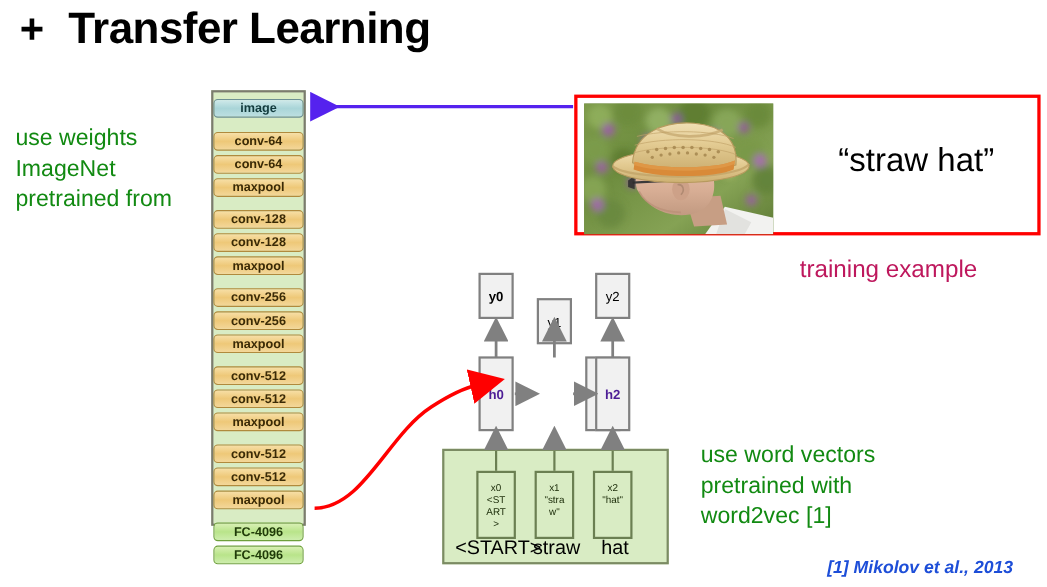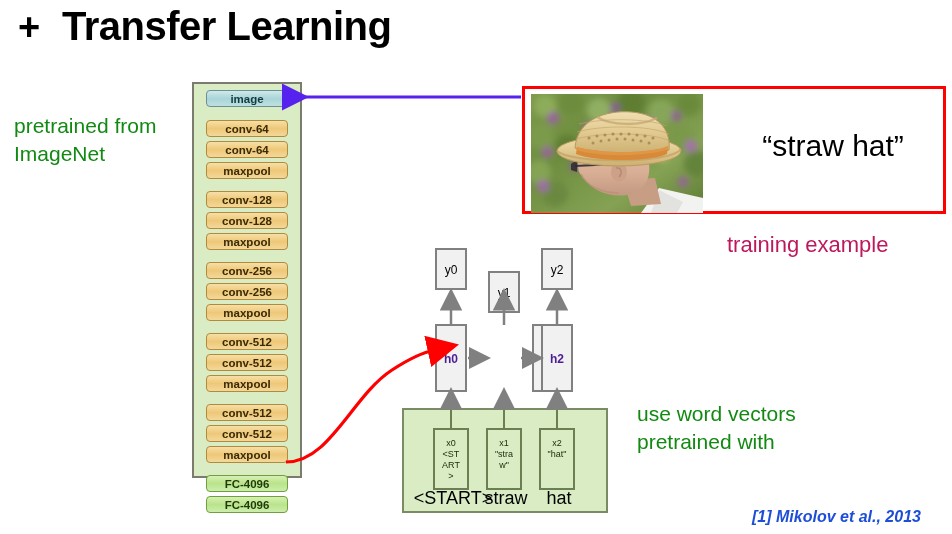--- a/index.html
+++ b/index.html
@@ -48,21 +48,21 @@
     line-height: 1.32;
     color: #128a12;
   }
   #left-note div { white-space: nowrap; }
 
   
   #cnn-stack {
     position: absolute;
     left: 192px;
     top: 82px;
-    width: 110px;
+    width: 86px;
     height: 396px;
     background: #d9ecc4;
     border: 2px solid #7b7b6e;
     box-sizing: border-box;
     padding: 6px 0 0 0;
   }
   .cnn-layer {
     position: relative;
     margin: 0 auto 4px auto;
     width: 82px;
@@ -223,22 +223,23 @@
     pointer-events: none;
   }
 </style>
 </head>
 <body>
 
 <div id="slide-title-plus">+</div>
 <div id="slide-title">Transfer Learning</div>
 
 <div id="left-note">
+  <div>use weights</div>
+  <div>ImageNet</div>
   <div>pretrained from</div>
-  <div>ImageNet</div>
 </div>
 
 <div id="cnn-stack">
     <div class="cnn-layer image-layer">image</div>
     <div class="cnn-layer conv-layer">conv-64</div>
     <div class="cnn-layer conv-layer">conv-64</div>
     <div class="cnn-layer conv-layer gap">maxpool</div>
     <div class="cnn-layer conv-layer">conv-128</div>
     <div class="cnn-layer conv-layer">conv-128</div>
     <div class="cnn-layer conv-layer gap">maxpool</div>
@@ -366,21 +367,21 @@
       <path d="M46 53 C70 60 120 60 137 52 L136 60 C118 68 66 68 45 60 Z" fill="#d98a38"></path>
       <path d="M46 53 C70 60 120 60 137 52 L137 55 C118 63 66 63 45 56 Z" fill="#e09a4a" opacity="0.8"></path>
     </svg>
   </div>
   <div id="training-caption">“straw hat”</div>
 </div>
 <div id="training-label">training example</div>
 
 <div id="rnn-input-container"></div>
 <div id="rnn-layer">
-    <div class="rnn-ybox" style="left: 435px; top: 248px;">y0</div>
+    <div class="rnn-ybox" style="left: 435px; top: 248px; font-weight: bold;">y0</div>
     <div class="rnn-ybox" style="left: 488px; top: 248px; margin-top: 23px;">y1</div>
     <div class="rnn-ybox" style="left: 541px; top: 248px;">y2</div>
     <div class="rnn-hbox" style="left: 435px; top: 324px;">h0</div>
     <div class="rnn-hbox" style="left: 488px; top: 324px; margin-left: 44px;">h1</div>
     <div class="rnn-hbox" style="left: 541px; top: 324px;">h2</div>
     <div class="rnn-xbox" style="left: 433px; top: 428px;">
       <div>x0</div>
       <div>&lt;ST</div>
       <div>ART</div>
       <div>&gt;</div>
@@ -395,20 +396,21 @@
     <div class="rnn-xbox" style="left: 539px; top: 428px;">
       <div>x2</div>
       <div>"hat"</div>
     </div>
     <div class="rnn-wordlabel" style="left: 489px; top: 488px; width: 140px;">hat</div>
   </div>
 
 <div id="right-note">
   <div>use word vectors</div>
   <div>pretrained with</div>
+  <div>word2vec [1]</div>
 </div>
 
 <div id="citation">[1] Mikolov et al., 2013</div>
 
 <svg id="overlay" viewBox="0 0 952 534" xmlns="http://www.w3.org/2000/svg">
   <defs>
     <marker id="mkBlue" markerWidth="9" markerHeight="9" refX="7" refY="4.5" orient="auto">
       <path d="M9,0 L9,9 L0,4.5 Z" fill="#5522ee"></path>
     </marker>
     <marker id="mkRed" markerWidth="10" markerHeight="10" refX="2" refY="5" orient="auto">

